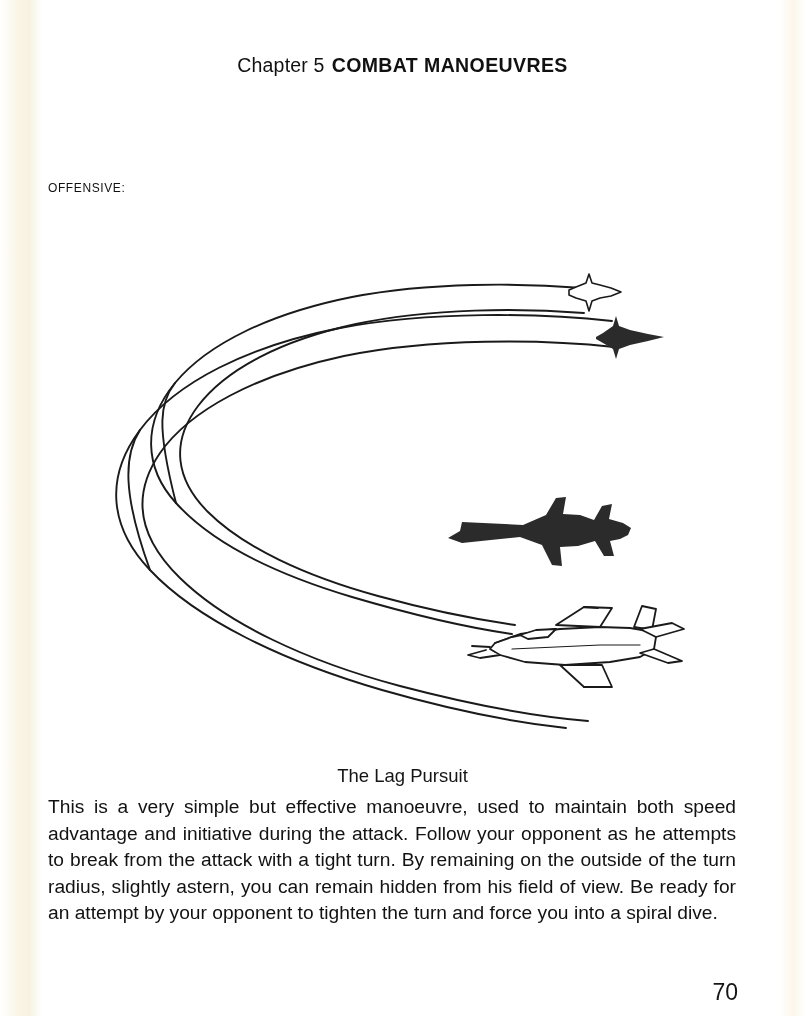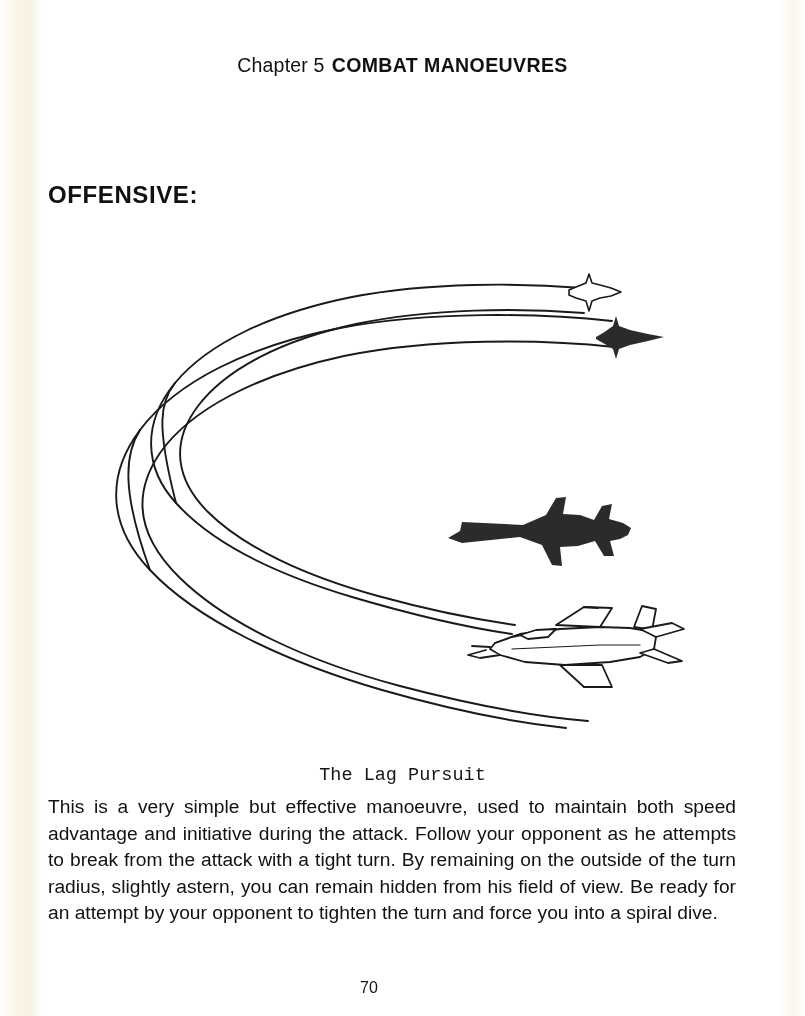--- a/index.html
+++ b/index.html
@@ -67,51 +67,50 @@
     text-align: justify;
     text-justify: inter-word;
     color: #121212;
   }
   #intro-paragraph { top: 91px; }
 
   .section-heading {
     position: absolute;
     left: 48px;
     top: 181px;
-    font-size: 24px;
-    font-weight: 700;
+    font-size: 12px;
+    font-weight: 400;
     letter-spacing: 0.6px;
   }
 
   
   .figure {
     position: absolute;
     left: 0; top: 225px;
     width: 805px; height: 530px;
   }
   .figure svg { display: block; }
 
   .figure-caption {
     position: absolute;
     left: 0; top: 765px;
     width: 805px;
     text-align: center;
     font-size: 18.5px;
     color: #151515;
-    font-family: Liberation Mono, monospace;
   }
 
   #body-paragraph { top: 794px; }
 
   .page-number {
     position: absolute;
     left: 0; top: 979px;
     width: 738px;
-    text-align: center;
-    font-size: 16px;
+    text-align: right;
+    font-size: 23px;
     color: #151515;
   }
 </style>
 </head>
 <body>
 
 <div class="scan-edge-left"></div>
 <div class="scan-edge-right"></div>
 
 <div class="page">

